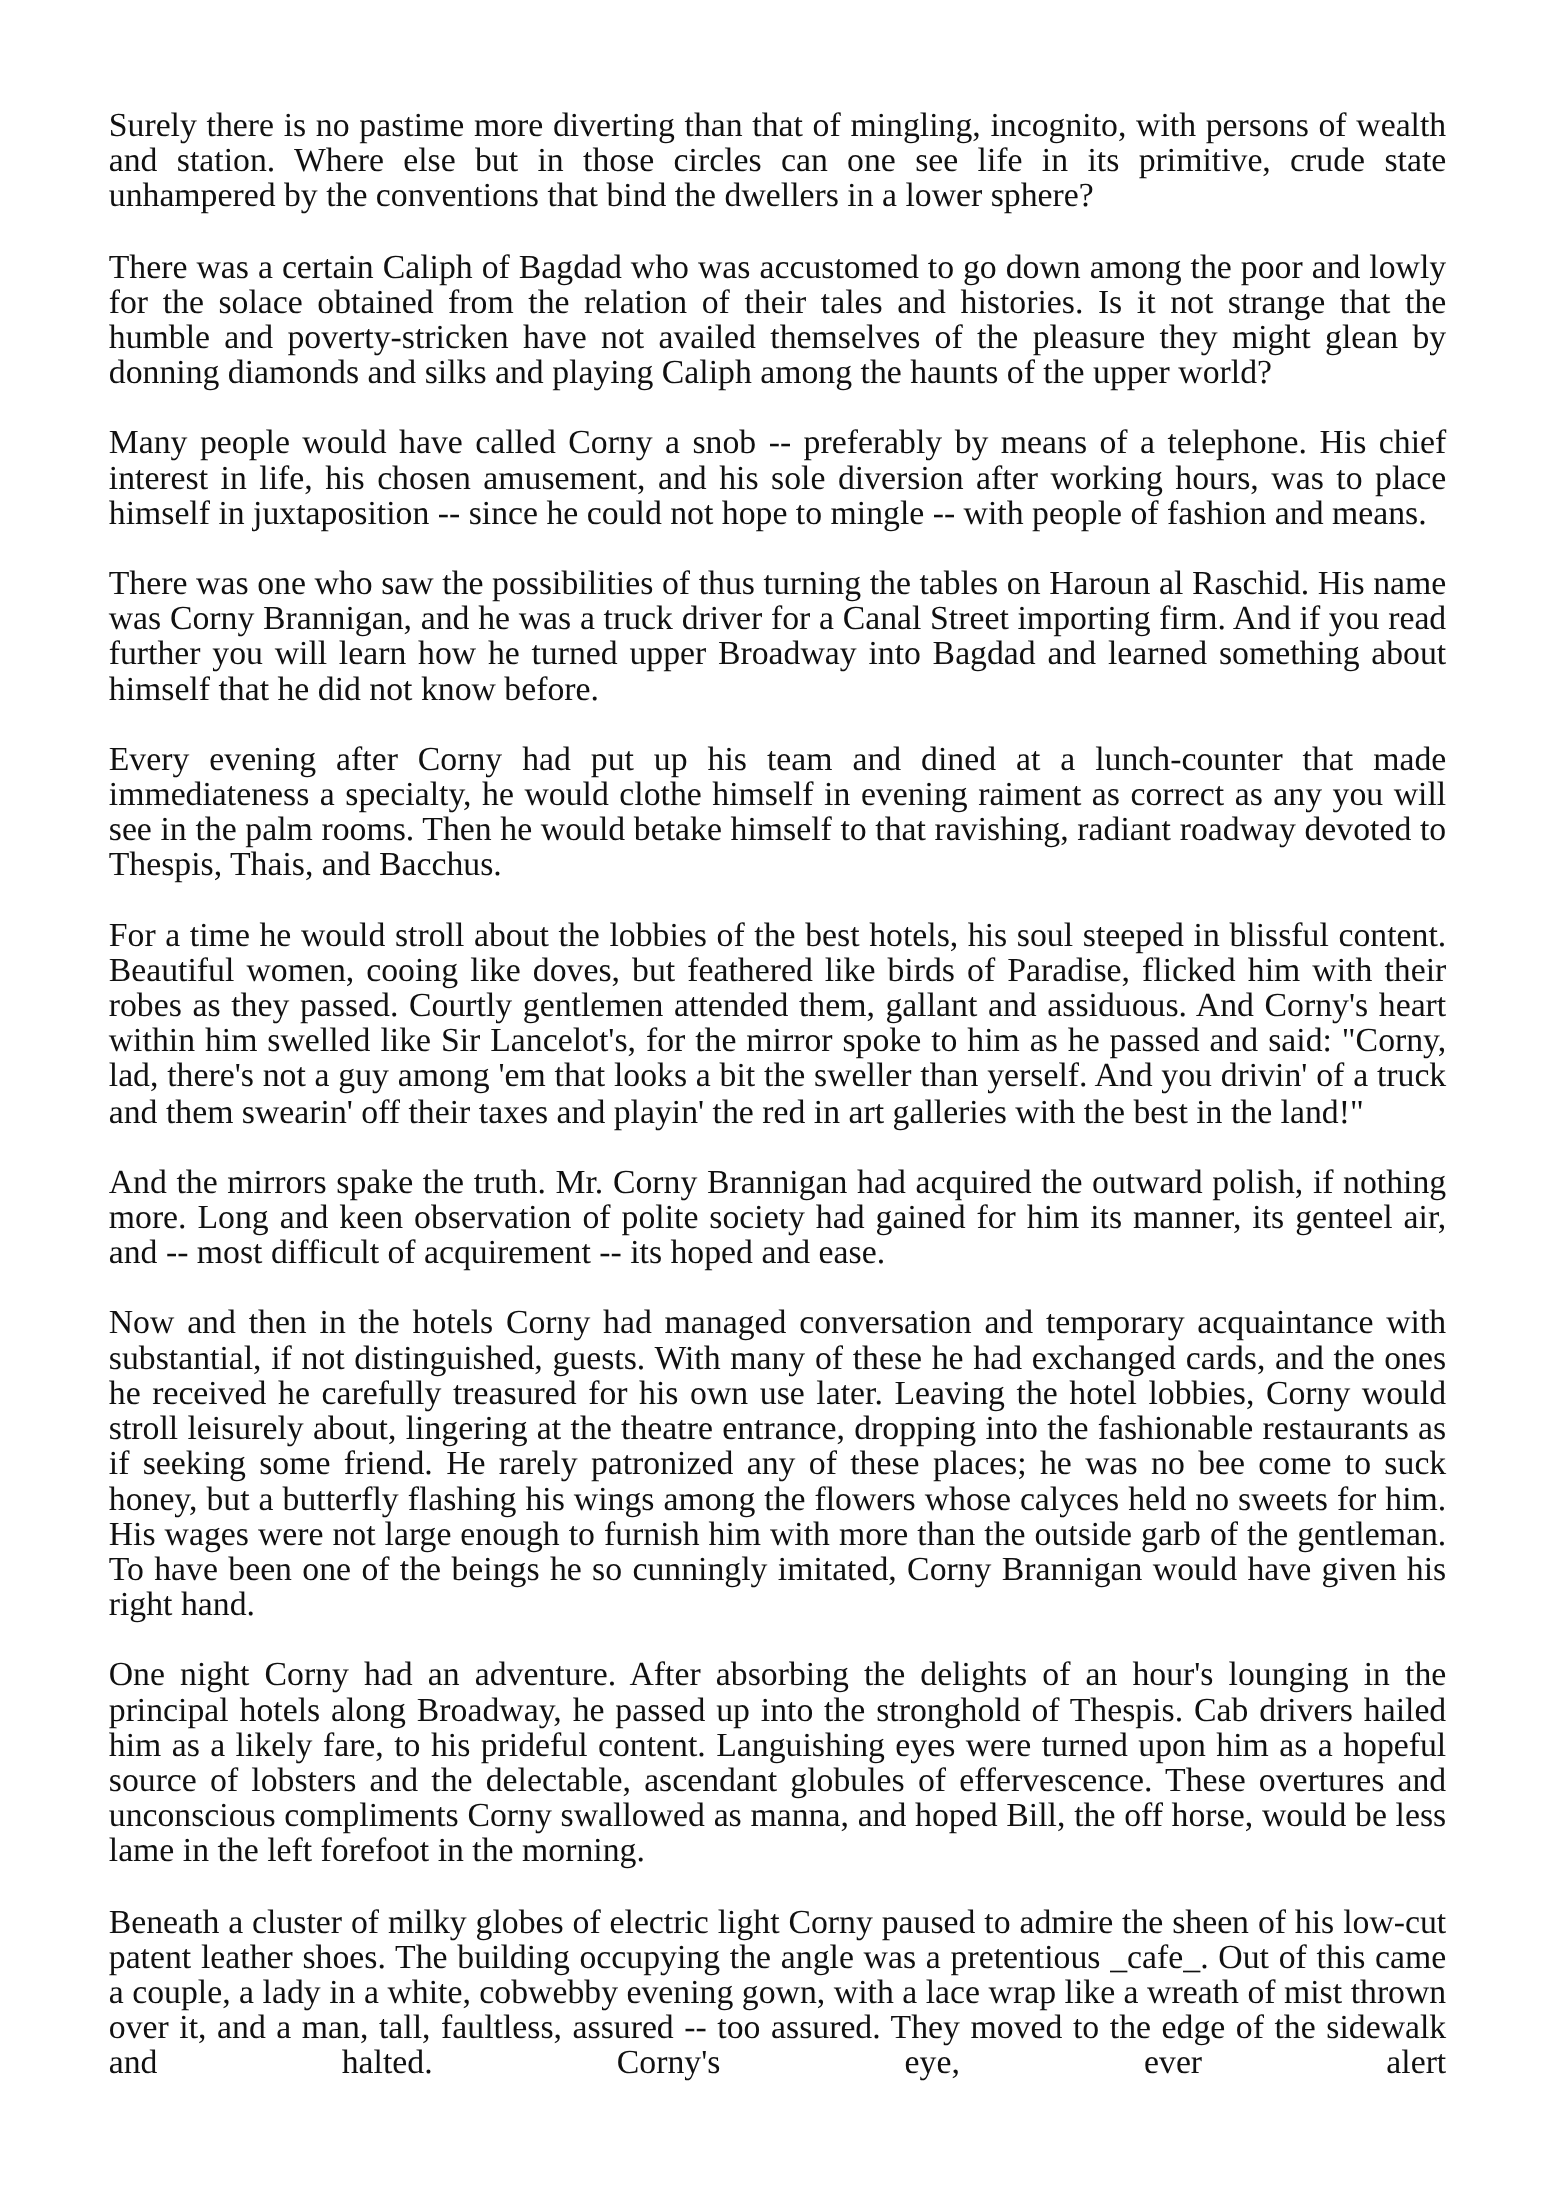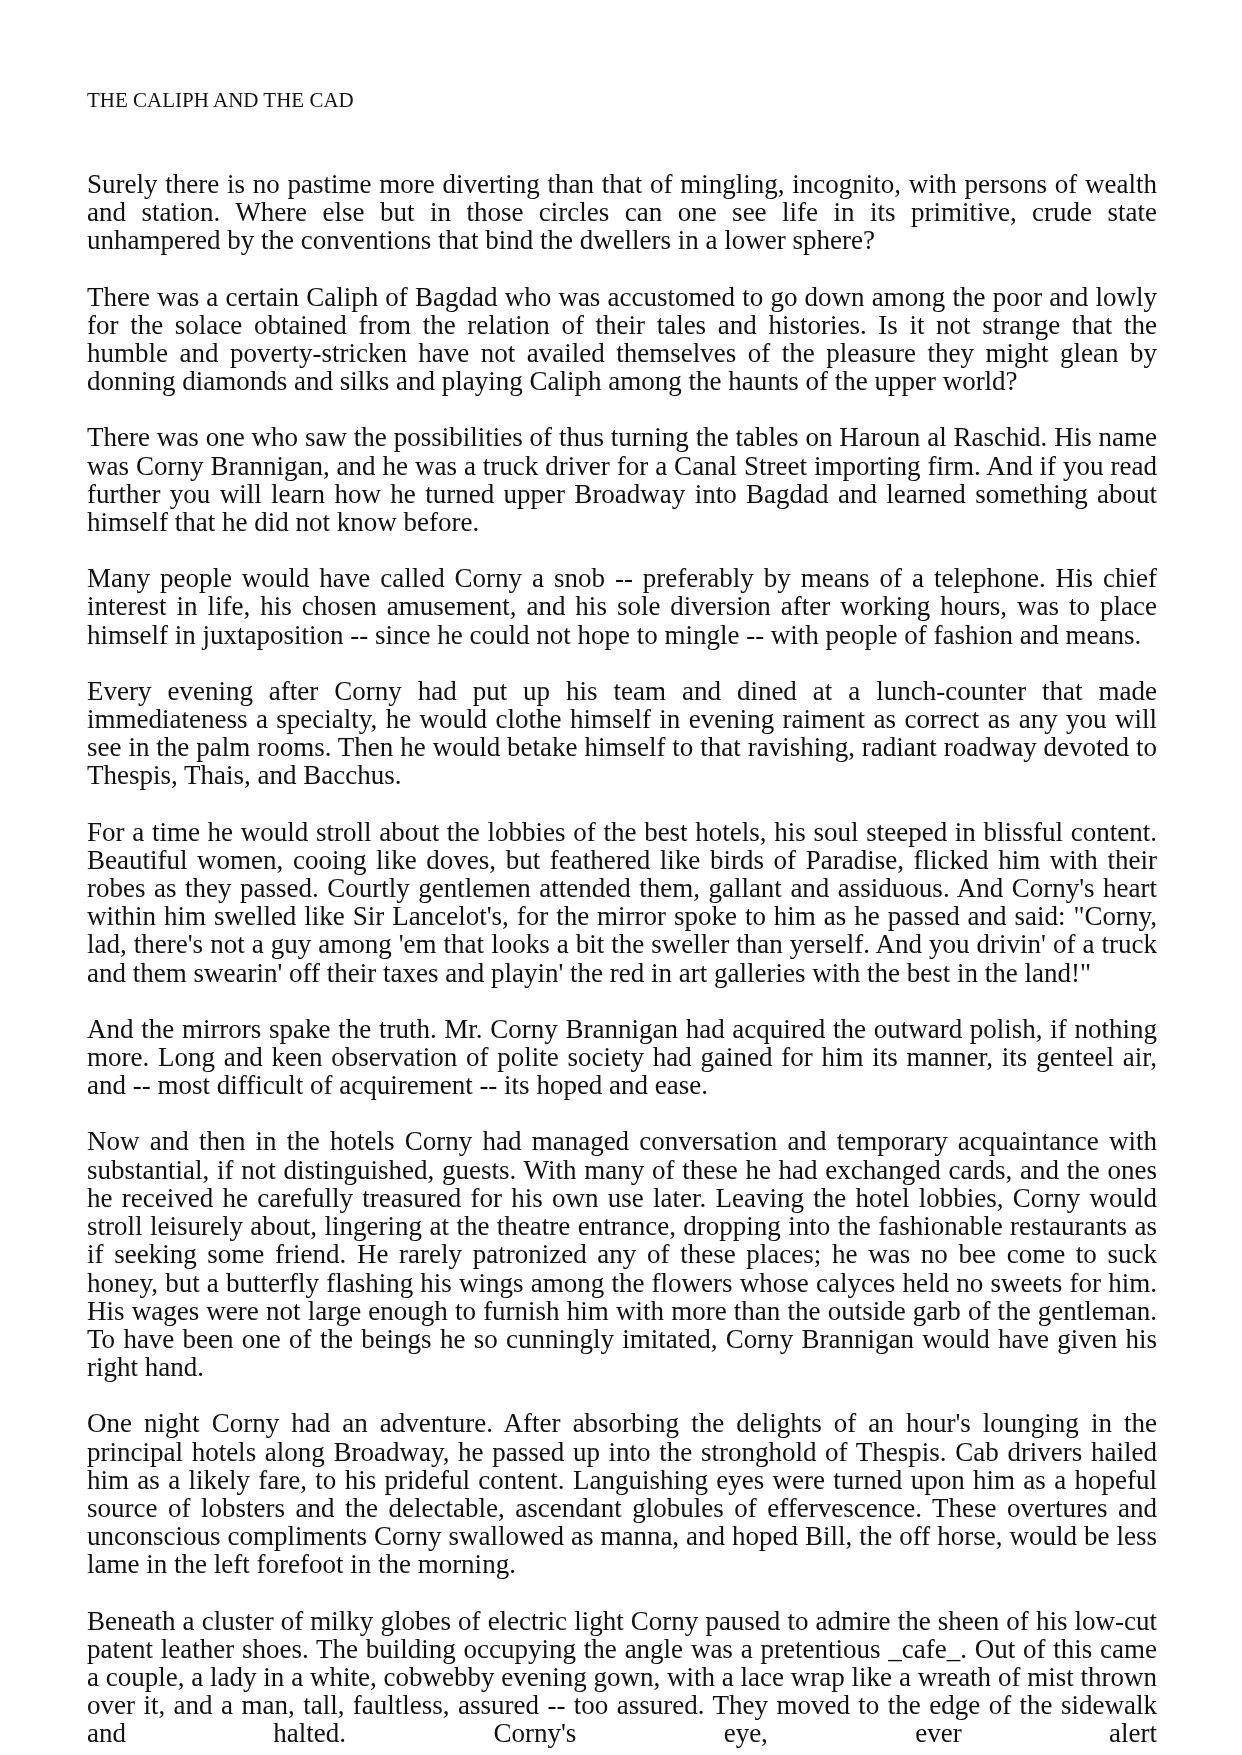--- a/index.html
+++ b/index.html
@@ -36,25 +36,24 @@
     }
     .para.last {
       text-align: justify;
       text-align-last: justify;
     }
   </style>
 </head>
 <body>
 
 <div class="page">
-  <h1 class="title">THE CALIPH AND THE CAD</h1>
 
   <p class="para">Surely there is no pastime more diverting than that of mingling, incognito, with persons of wealth and station. Where else but in those circles can one see life in its primitive, crude state unhampered by the conventions that bind the dwellers in a lower sphere?</p>
   <p class="para">There was a certain Caliph of Bagdad who was accustomed to go down among the poor and lowly for the solace obtained from the relation of their tales and histories. Is it not strange that the humble and poverty-stricken have not availed themselves of the pleasure they might glean by donning diamonds and silks and playing Caliph among the haunts of the upper world?</p>
+  <p class="para">Many people would have called Corny a snob -- preferably by means of a telephone. His chief interest in life, his chosen amusement, and his sole diversion after working hours, was to place himself in juxtaposition -- since he could not hope to mingle -- with people of fashion and means.</p>
   <p class="para">There was one who saw the possibilities of thus turning the tables on Haroun al Raschid. His name was Corny Brannigan, and he was a truck driver for a Canal Street importing firm. And if you read further you will learn how he turned upper Broadway into Bagdad and learned something about himself that he did not know before.</p>
-  <p class="para">Many people would have called Corny a snob -- preferably by means of a telephone. His chief interest in life, his chosen amusement, and his sole diversion after working hours, was to place himself in juxtaposition -- since he could not hope to mingle -- with people of fashion and means.</p>
   <p class="para">Every evening after Corny had put up his team and dined at a lunch-counter that made immediateness a specialty, he would clothe himself in evening raiment as correct as any you will see in the palm rooms. Then he would betake himself to that ravishing, radiant roadway devoted to Thespis, Thais, and Bacchus.</p>
   <p class="para">For a time he would stroll about the lobbies of the best hotels, his soul steeped in blissful content. Beautiful women, cooing like doves, but feathered like birds of Paradise, flicked him with their robes as they passed. Courtly gentlemen attended them, gallant and assiduous. And Corny's heart within him swelled like Sir Lancelot's, for the mirror spoke to him as he passed and said: "Corny, lad, there's not a guy among 'em that looks a bit the sweller than yerself. And you drivin' of a truck and them swearin' off their taxes and playin' the red in art galleries with the best in the land!"</p>
   <p class="para">And the mirrors spake the truth. Mr. Corny Brannigan had acquired the outward polish, if nothing more. Long and keen observation of polite society had gained for him its manner, its genteel air, and -- most difficult of acquirement -- its hoped and ease.</p>
   <p class="para">Now and then in the hotels Corny had managed conversation and temporary acquaintance with substantial, if not distinguished, guests. With many of these he had exchanged cards, and the ones he received he carefully treasured for his own use later. Leaving the hotel lobbies, Corny would stroll leisurely about, lingering at the theatre entrance, dropping into the fashionable restaurants as if seeking some friend. He rarely patronized any of these places; he was no bee come to suck honey, but a butterfly flashing his wings among the flowers whose calyces held no sweets for him. His wages were not large enough to furnish him with more than the outside garb of the gentleman. To have been one of the beings he so cunningly imitated, Corny Brannigan would have given his right hand.</p>
   <p class="para">One night Corny had an adventure. After absorbing the delights of an hour's lounging in the principal hotels along Broadway, he passed up into the stronghold of Thespis. Cab drivers hailed him as a likely fare, to his prideful content. Languishing eyes were turned upon him as a hopeful source of lobsters and the delectable, ascendant globules of effervescence. These overtures and unconscious compliments Corny swallowed as manna, and hoped Bill, the off horse, would be less lame in the left forefoot in the morning.</p>
   <p class="para last">Beneath a cluster of milky globes of electric light Corny paused to admire the sheen of his low-cut patent leather shoes. The building occupying the angle was a pretentious _cafe_. Out of this came a couple, a lady in a white, cobwebby evening gown, with a lace wrap like a wreath of mist thrown over it, and a man, tall, faultless, assured -- too assured. They moved to the edge of the sidewalk and halted. Corny's eye, ever alert</p>
 </div>
 
 </body></html>

